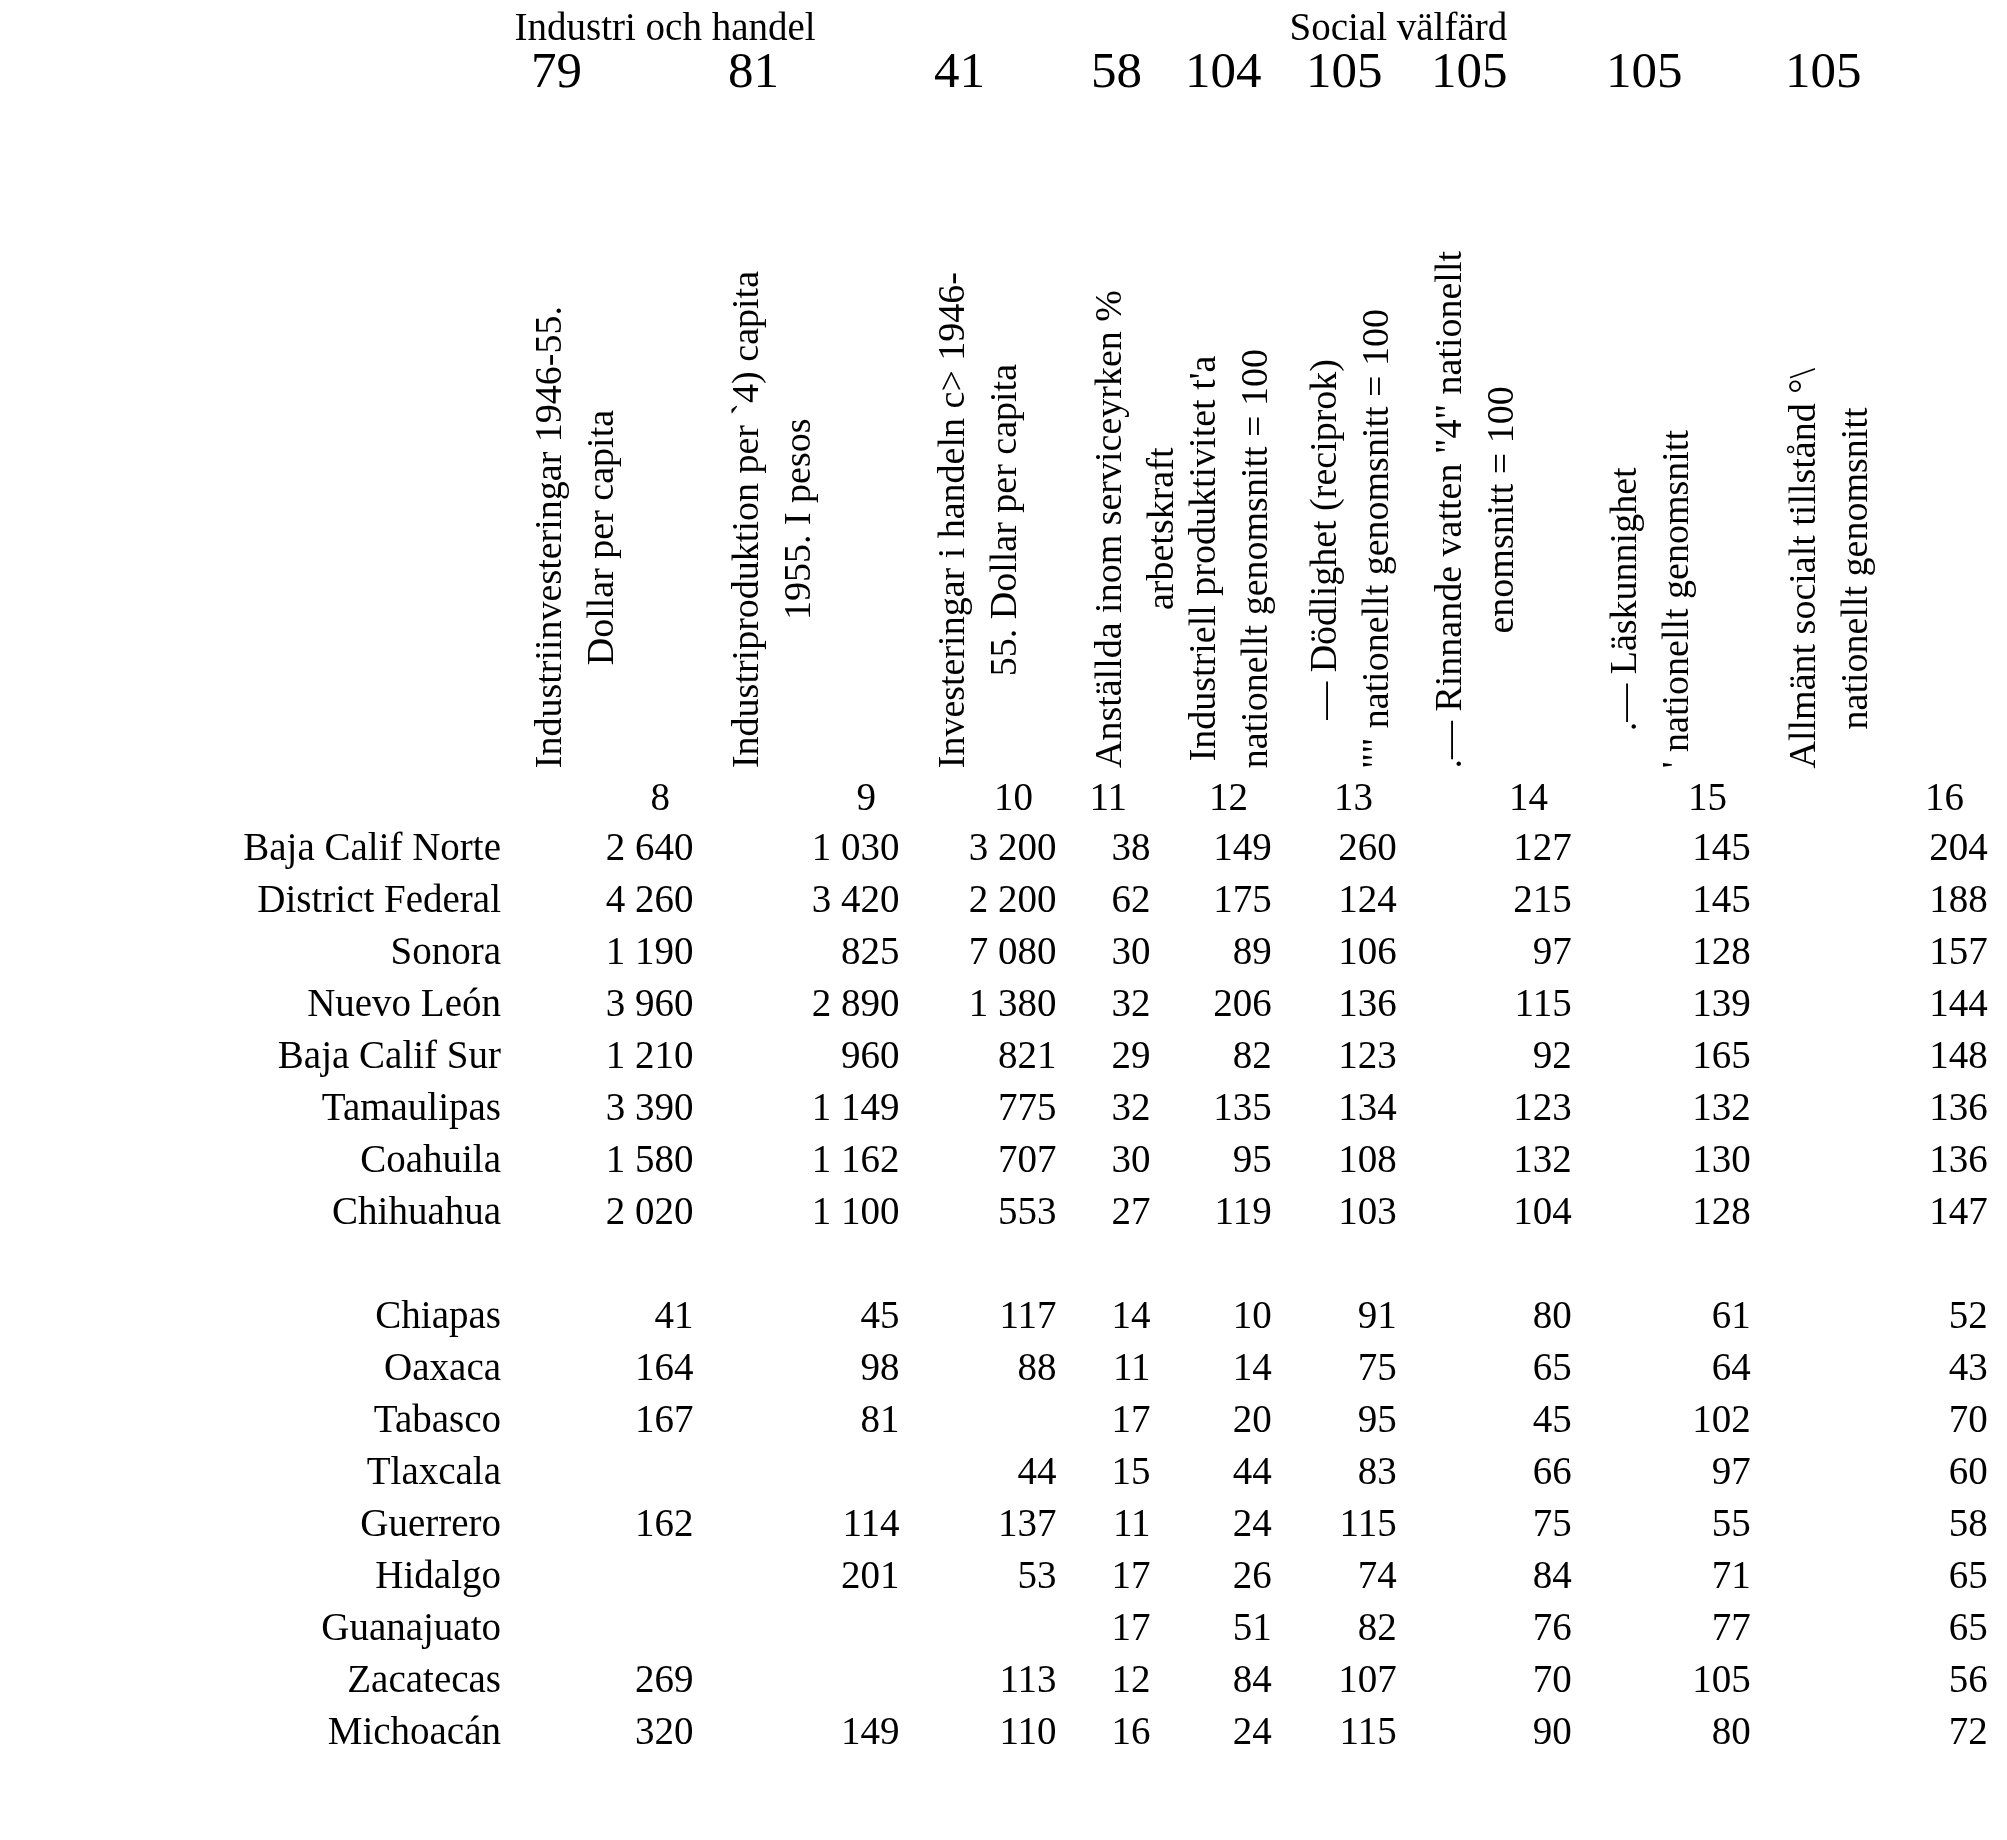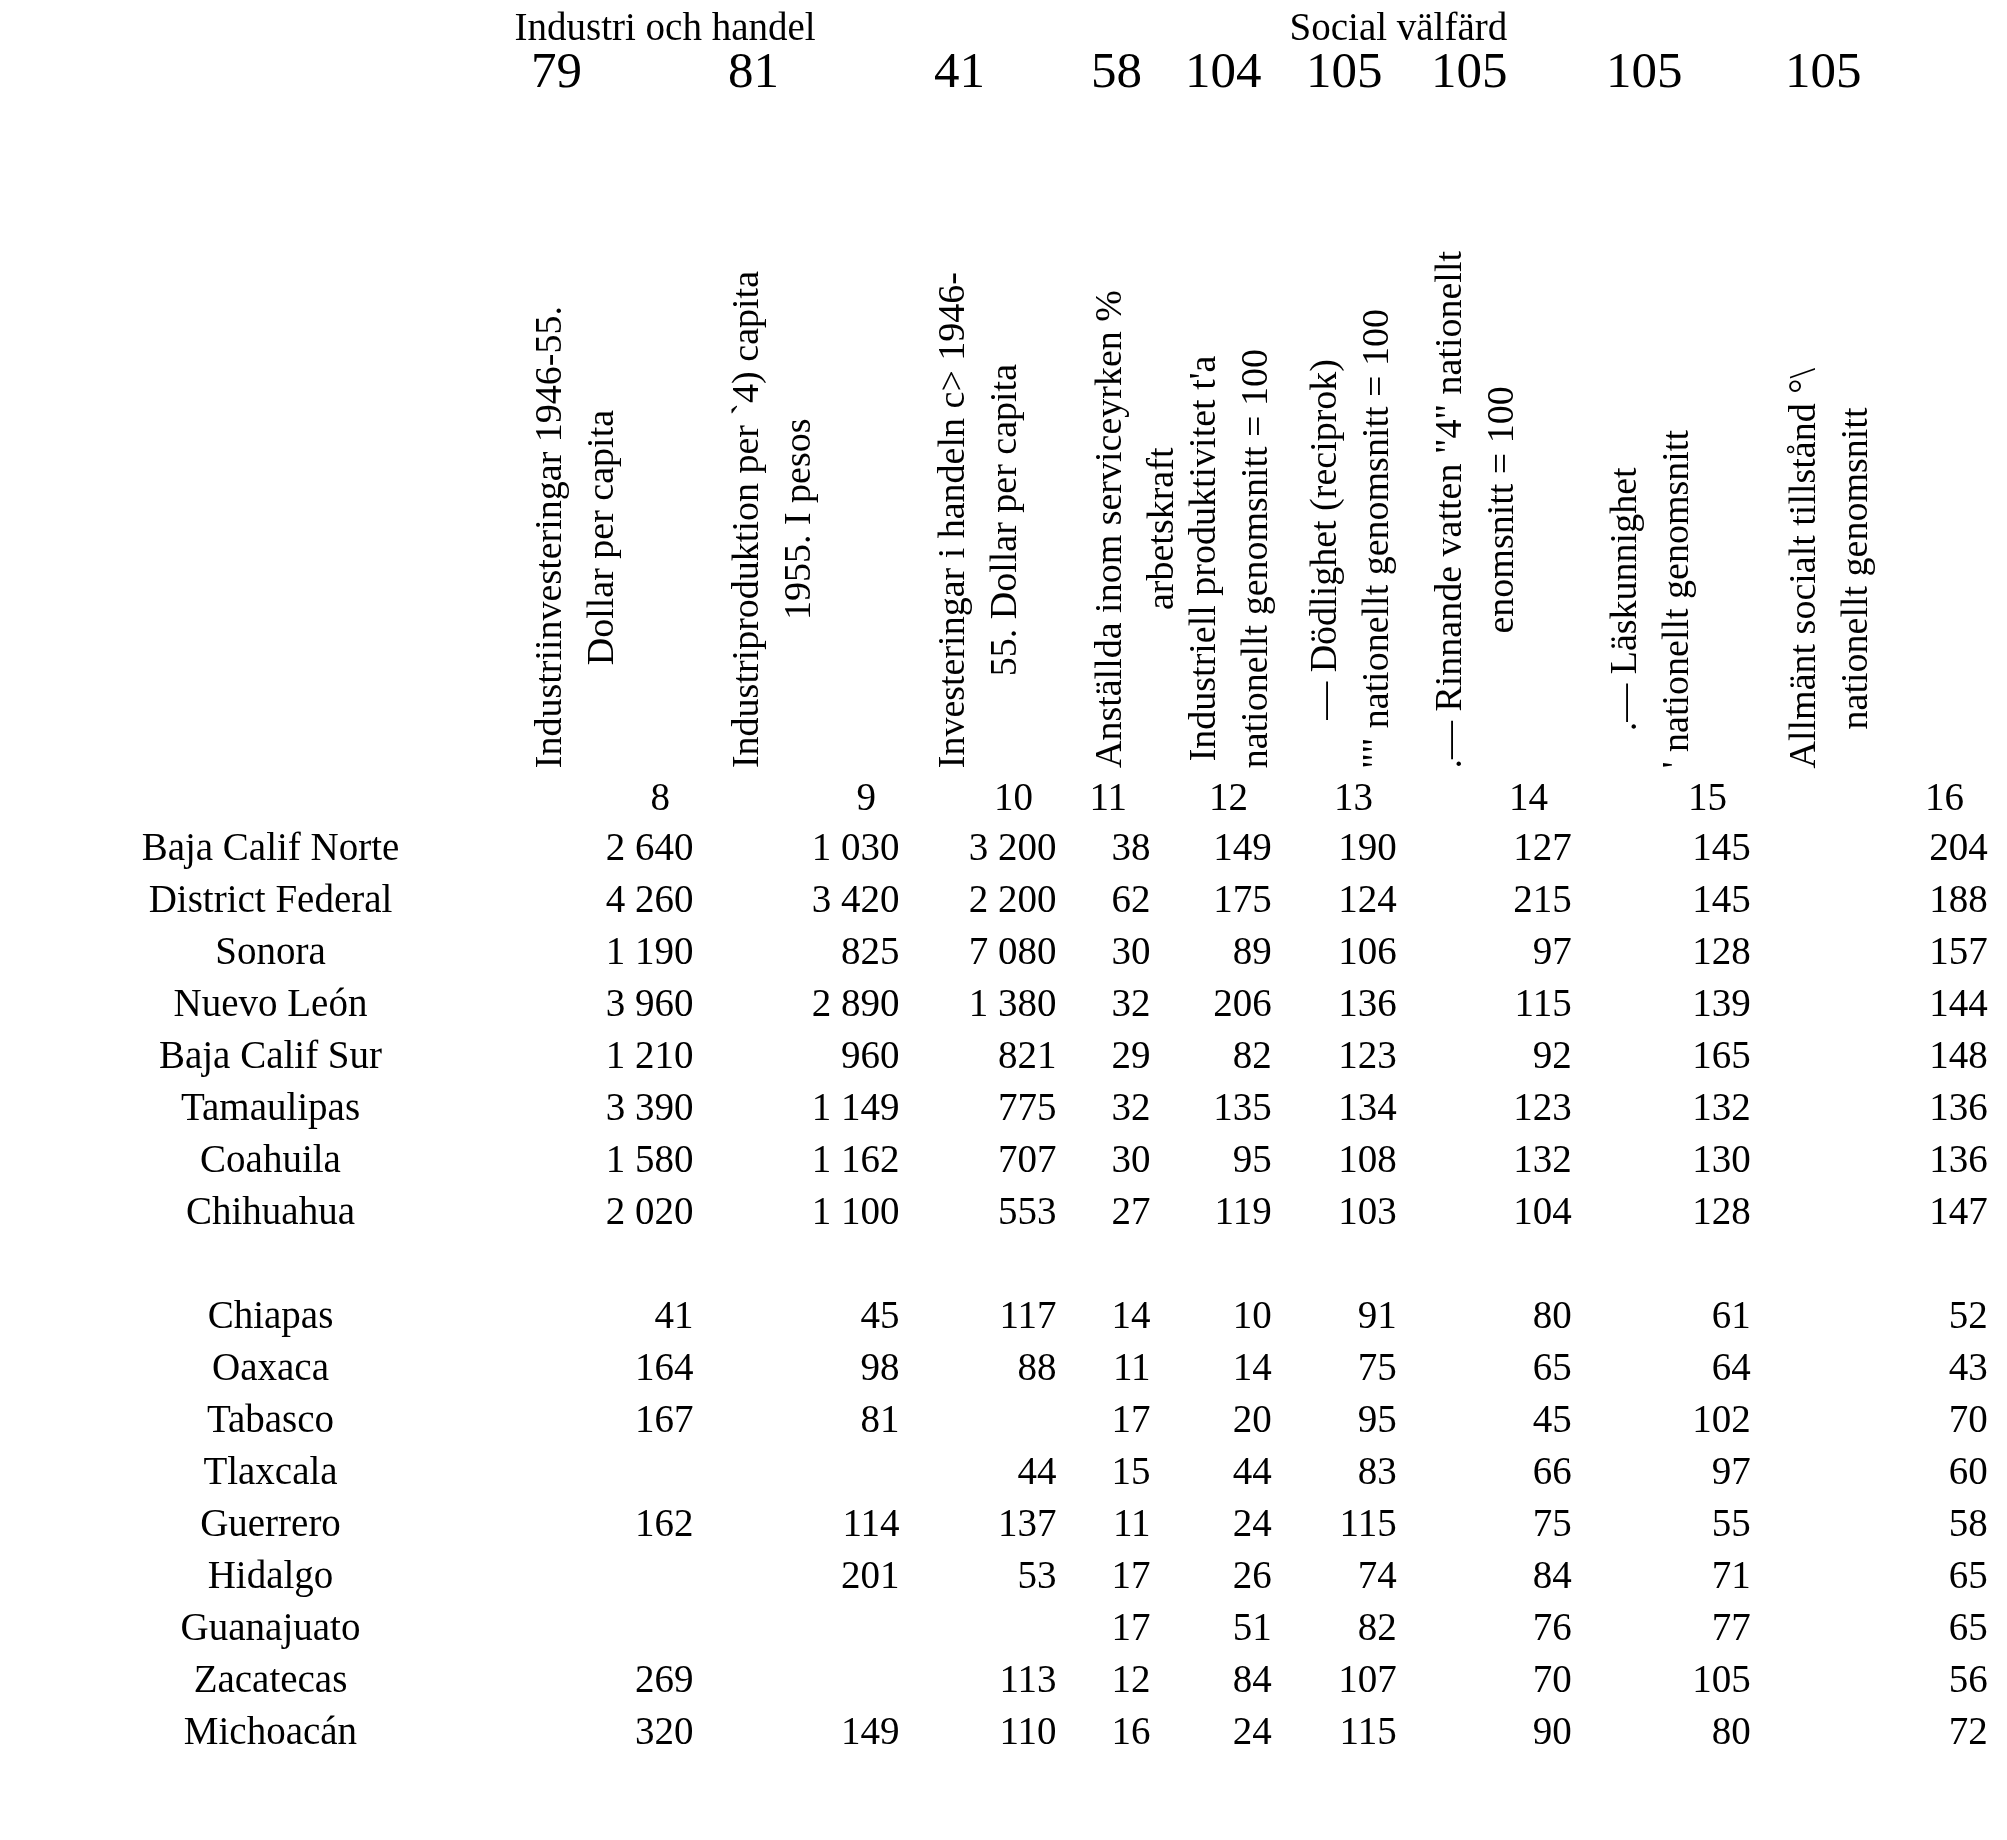--- a/index.html
+++ b/index.html
@@ -72,21 +72,21 @@
   tr.colnum-row { height: 52px; }
   .colnum {
     text-align: right;
     padding-right: 29px;
     font-size: 39px;
     vertical-align: bottom;
     line-height: 45px;
   }
   tr.data-row { height: 52px; }
   .state {
-    text-align: center;
+    text-align: right;
     padding-left: 40px;
     font-size: 39px;
     vertical-align: middle;
   }
   .num {
     text-align: right;
     padding-right: 5.4px;
     font-size: 39px;
     vertical-align: middle;
   }
@@ -198,21 +198,21 @@
         </tr>
     </thead>
     <tbody id="tbody">
         <tr class="data-row">
           <th class="state">Baja Calif Norte</th>
           <td class="num">2 640</td>
           <td class="num">1 030</td>
           <td class="num">3 200</td>
           <td class="num">38</td>
           <td class="num">149</td>
-          <td class="num">190</td>
+          <td class="num">260</td>
           <td class="num">127</td>
           <td class="num">145</td>
           <td class="num">204</td>
         </tr>
         <tr class="data-row">
           <th class="state">District Federal</th>
           <td class="num">4 260</td>
           <td class="num">3 420</td>
           <td class="num">2 200</td>
           <td class="num">62</td>

